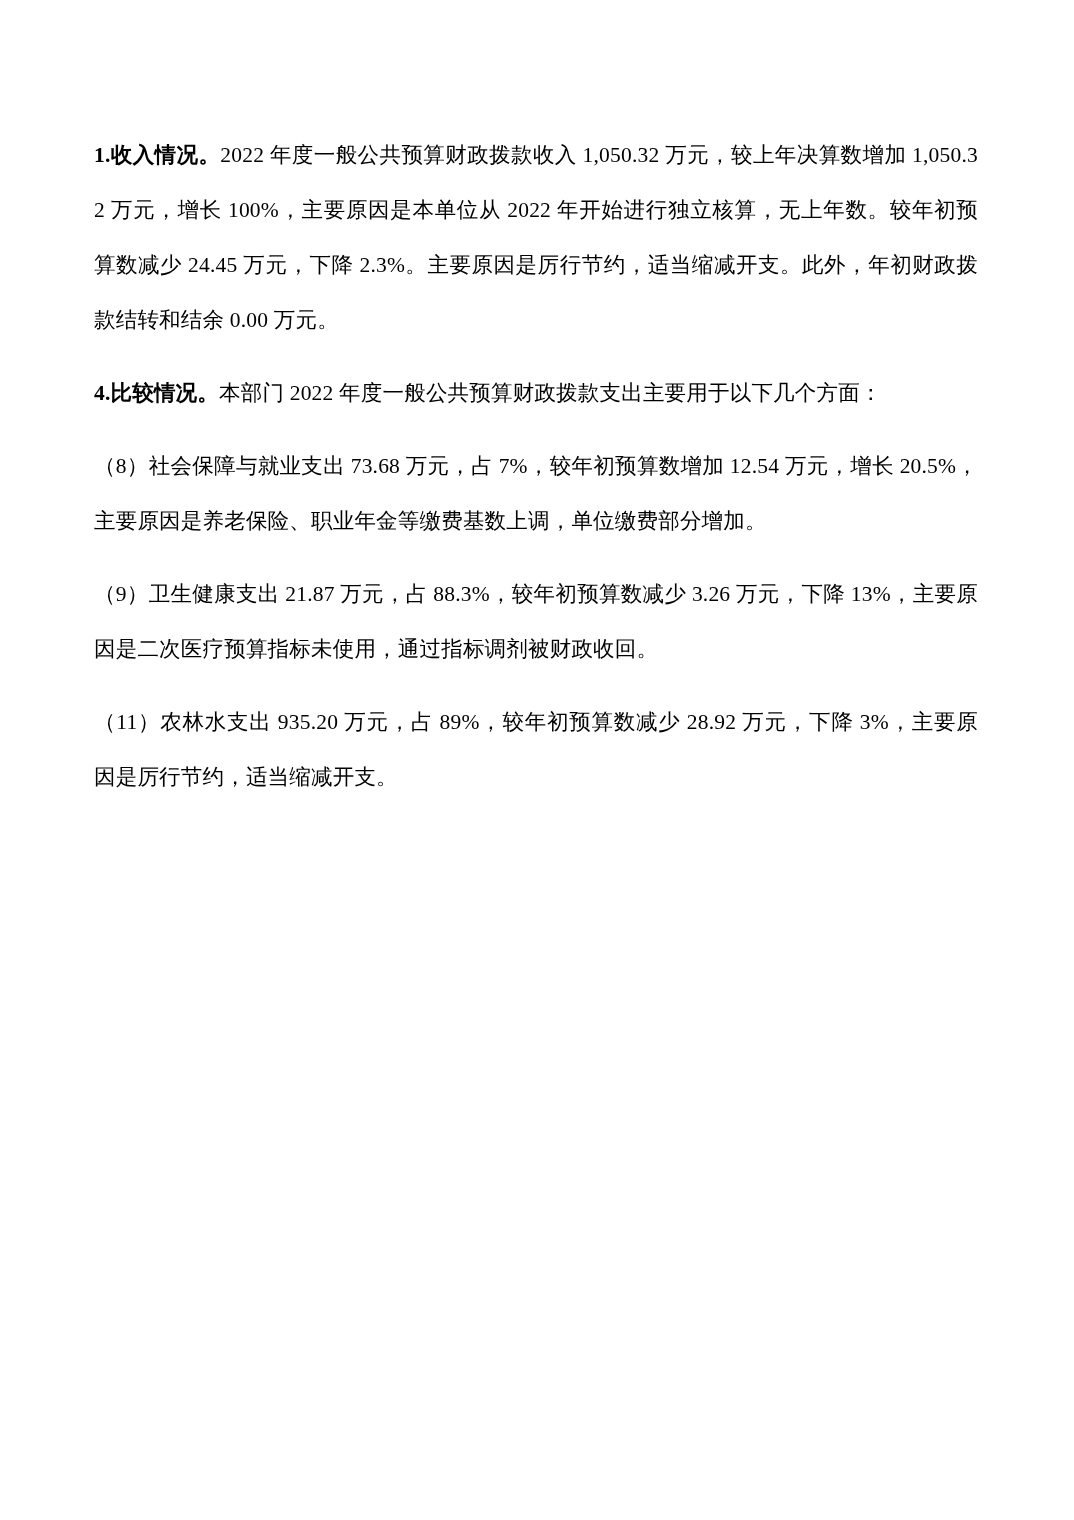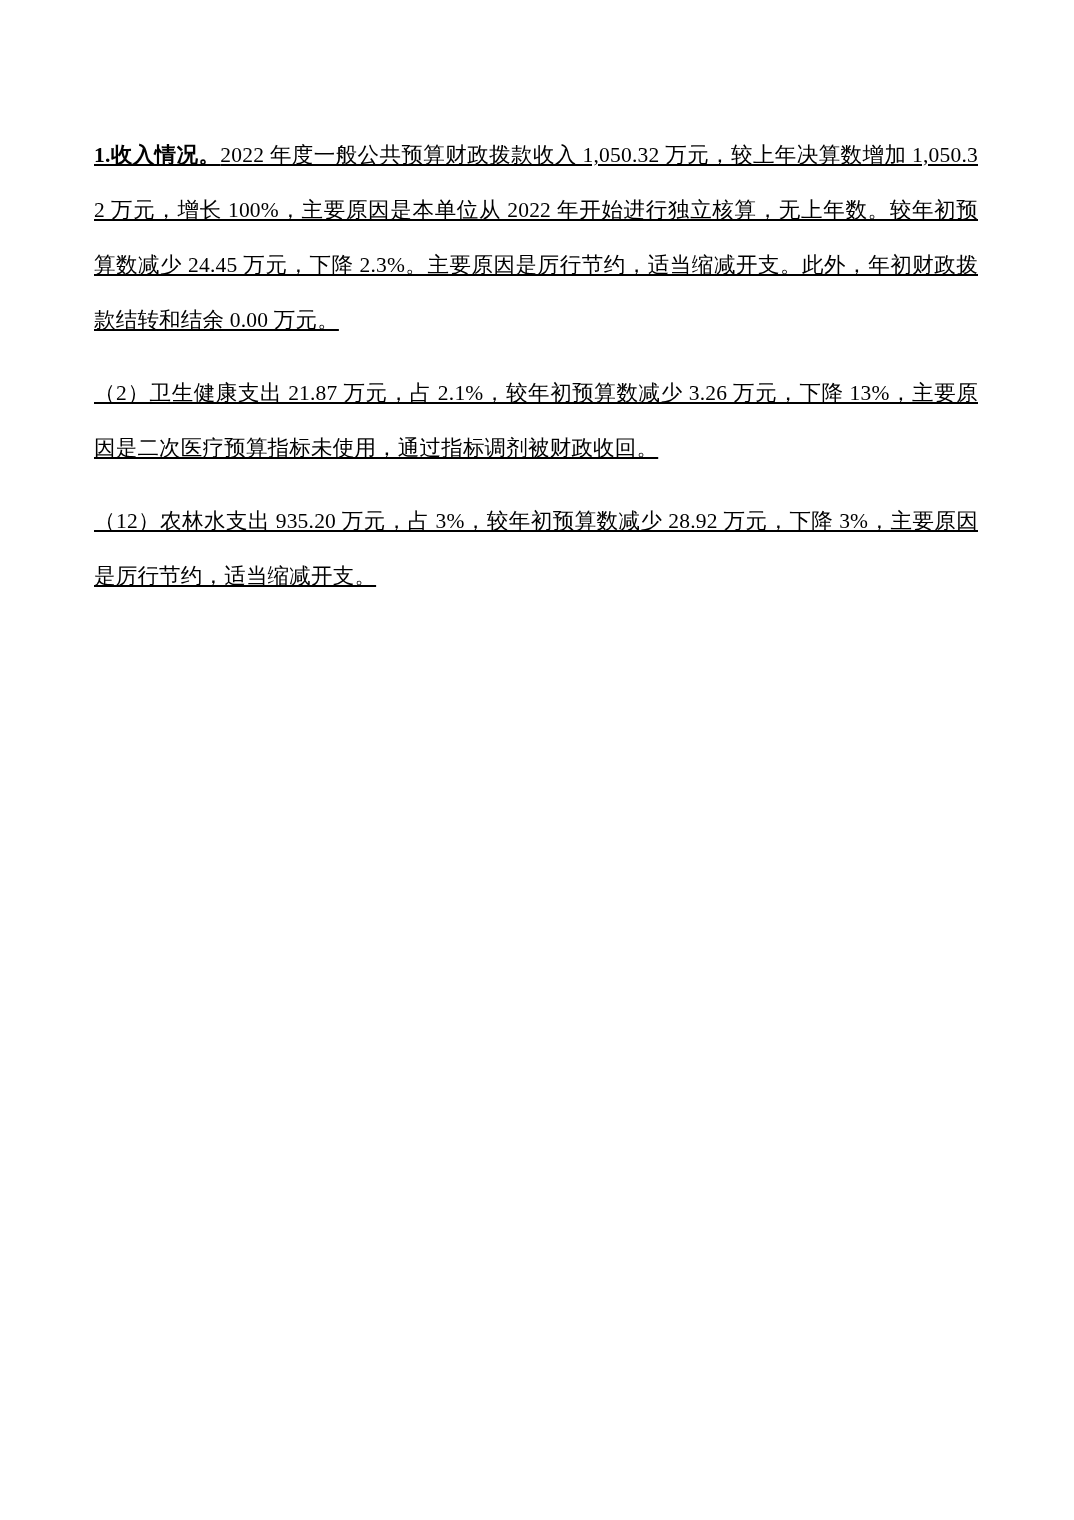--- a/index.html
+++ b/index.html
@@ -13,21 +13,20 @@
     font-family: "Liberation Serif", "DejaVu Serif", serif;
     color: #000000;
     -webkit-font-smoothing: antialiased;
   }
   .page {
     box-sizing: border-box;
     width: 1074px;
     height: 1520px;
     padding: 128px 96px 60px 94px;
     position: relative;
-    text-decoration: underline;
   }
   .para {
     font-size: 21.5px;
     line-height: 55px;
     text-align: justify;
     text-justify: inter-ideograph;
     margin: 0 0 18px 0;
     letter-spacing: 0.2px;
     word-break: break-all;
   }
@@ -43,19 +42,21 @@
 </style>
 </head>
 <body>
 
 <div class="page">
 
   <p class="para"><span class="lead">1.收入情况。</span><span>2022 年度一般公共预算财政拨款收入 1,050.32 万元，较上年决算数增加 1,050.32 万元，增长 100%，主要原因是本单位从 2022 年开始进行独立核算，无上年数。较年初预算数减少 24.45 万元，下降 2.3%。主要原因是厉行节约，适当缩减开支。此外，年初财政拨款结转和结余 0.00 万元。</span></p>
 
 
 
+  <p class="para"><span class="lead">4.比较情况。</span><span>本部门 2022 年度一般公共预算财政拨款支出主要用于以下几个方面：</span></p>
 
+  <p class="para indent">（8）社会保障与就业支出 73.68 万元，占 7%，较年初预算数增加 12.54 万元，增长 20.5%，主要原因是养老保险、职业年金等缴费基数上调，单位缴费部分增加。</p>
 
-  <p class="para indent">（2）卫生健康支出 21.87 万元，占 2.1%，较年初预算数减少 3.26 万元，下降 13%，主要原因是二次医疗预算指标未使用，通过指标调剂被财政收回。</p>
+  <p class="para indent">（9）卫生健康支出 21.87 万元，占 88.3%，较年初预算数减少 3.26 万元，下降 13%，主要原因是二次医疗预算指标未使用，通过指标调剂被财政收回。</p>
 
-  <p class="para indent">（12）农林水支出 935.20 万元，占 3%，较年初预算数减少 28.92 万元，下降 3%，主要原因是厉行节约，适当缩减开支。</p>
+  <p class="para indent">（11）农林水支出 935.20 万元，占 89%，较年初预算数减少 28.92 万元，下降 3%，主要原因是厉行节约，适当缩减开支。</p>
 
 </div>
 
 </body></html>

